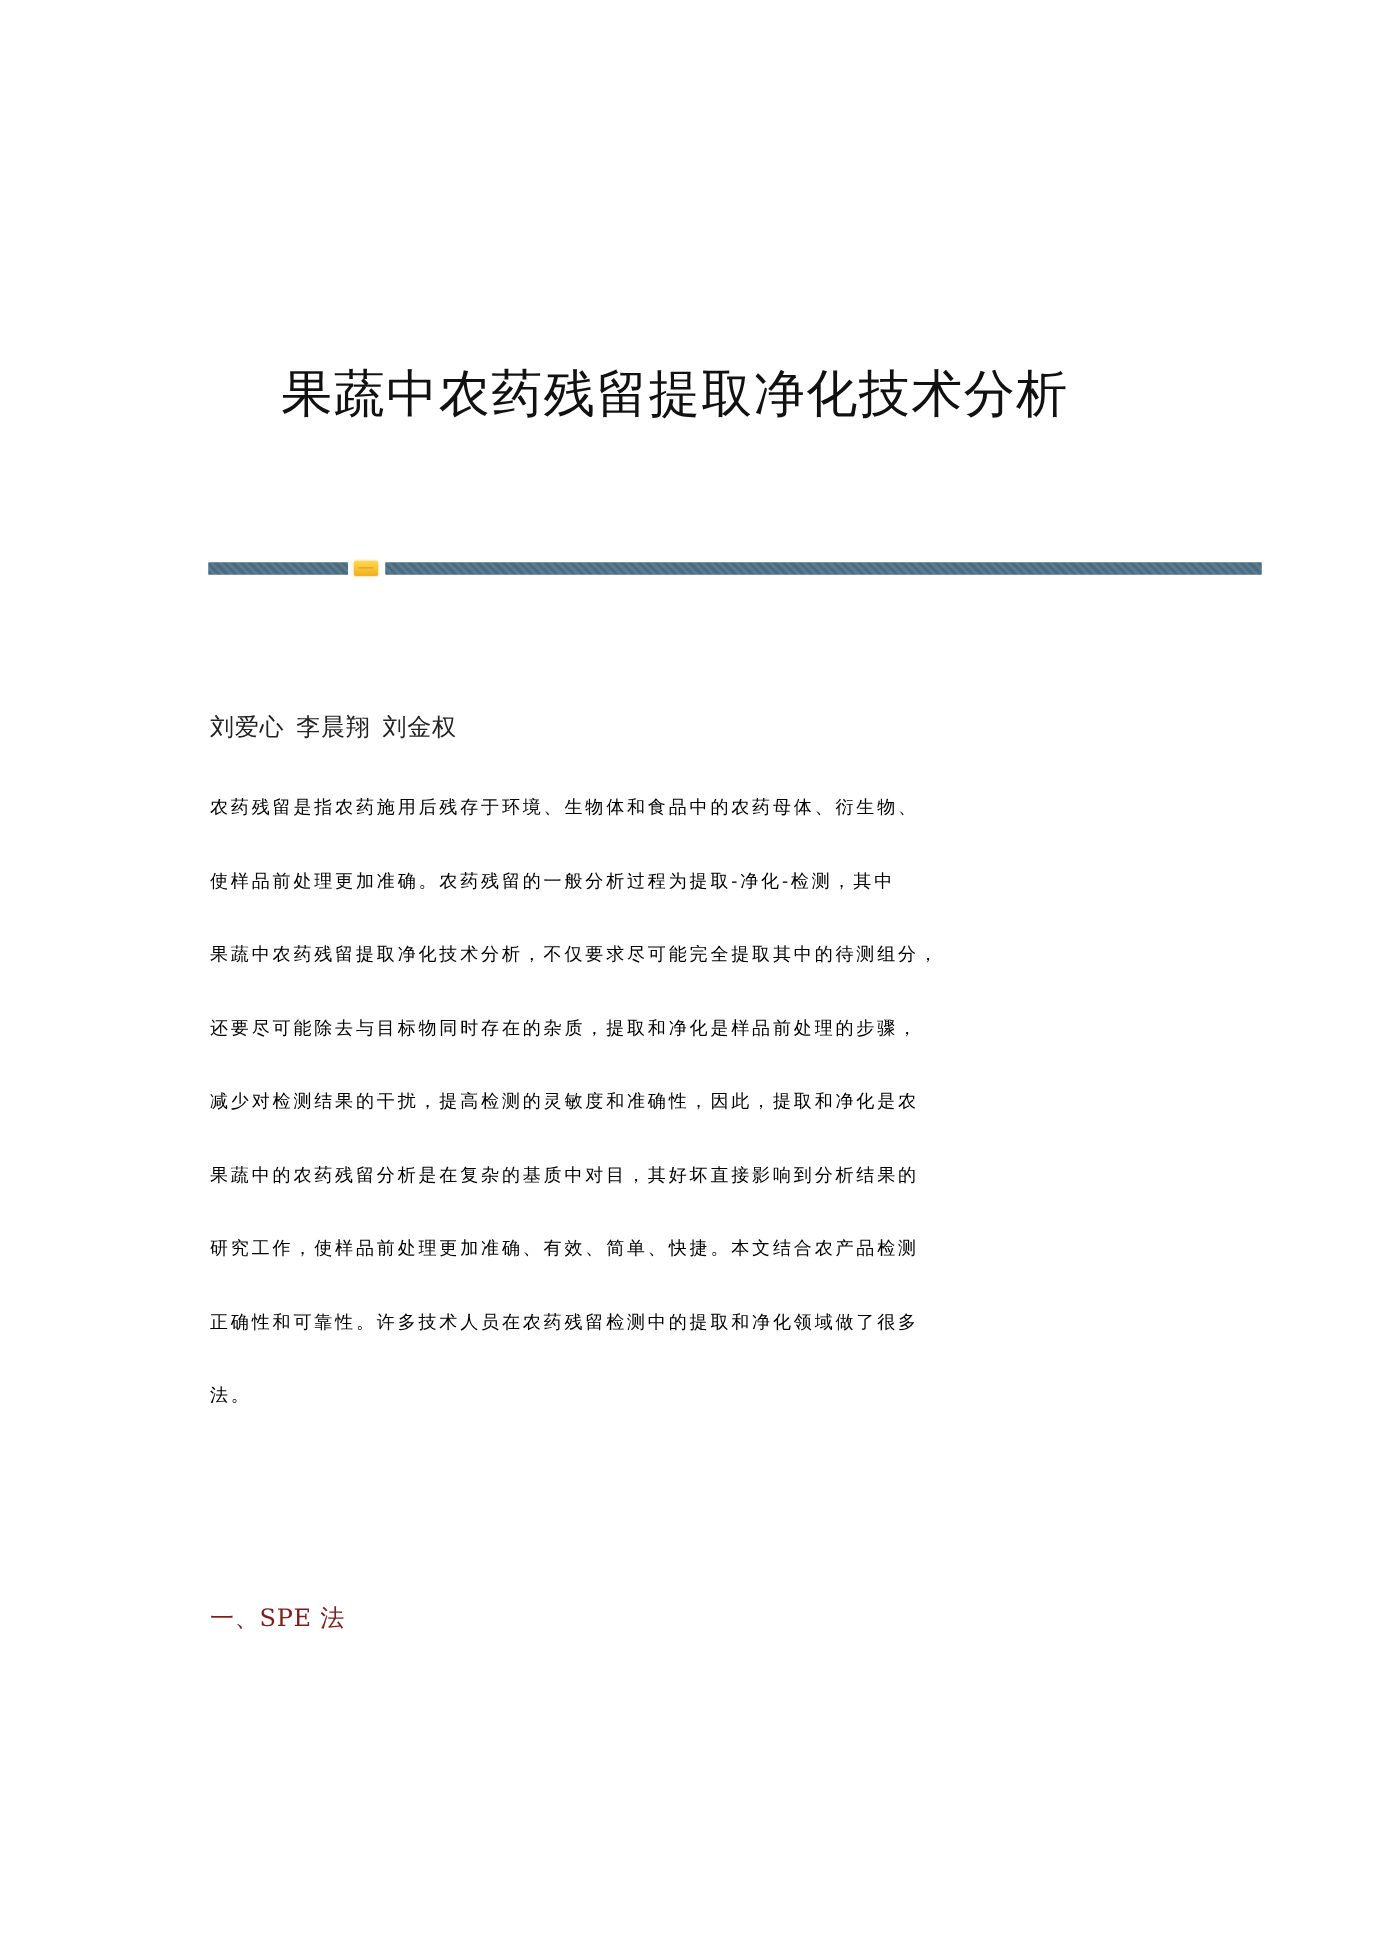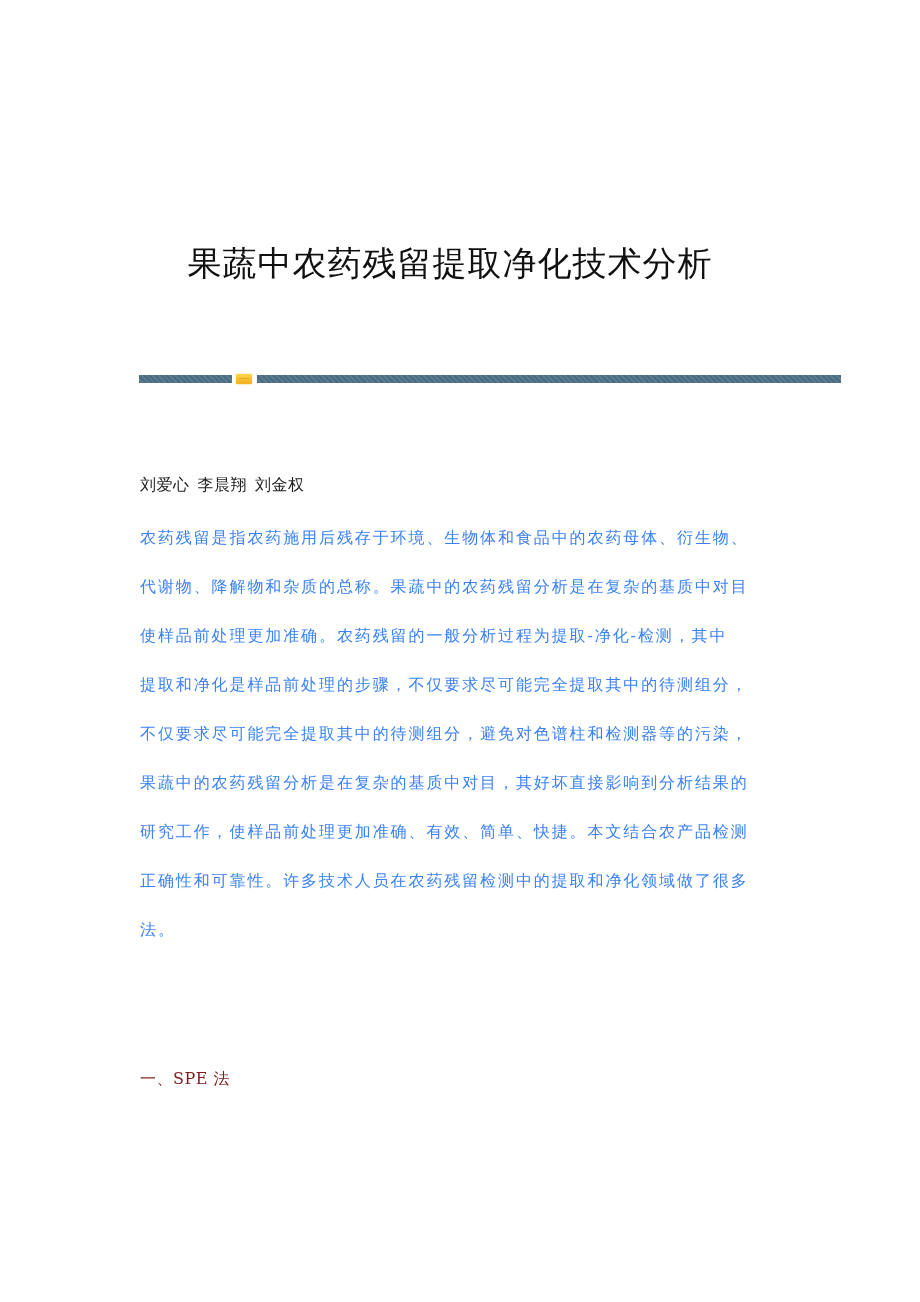--- a/index.html
+++ b/index.html
@@ -88,24 +88,24 @@
       position: absolute;
       left: 140px;
       top: 525px;
       width: 632px;
       margin: 0;
     }
     .body-line {
       display: block;
       height: 49px;
       line-height: 26px;
-      font-size: 16px;
+      font-size: 12px;
       letter-spacing: 1.9px;
       white-space: nowrap;
-      color: #3b82f6;
+      color: #000000;
     }
     .section-heading {
       position: absolute;
       left: 140px;
       top: 1066px;
       font-size: 16px;
       line-height: 26px;
       color: #7f1d1d;
       letter-spacing: 0.5px;
     }
@@ -120,23 +120,23 @@
   <div class="ornament"></div>
   <div class="bar-right"></div>
 </div>
 
 <div class="authors">
   <span>刘爱心</span><span>李晨翔</span><span>刘金权</span>
 </div>
 
 <p class="body-para">
   <span class="body-line">农药残留是指农药施用后残存于环境、生物体和食品中的农药母体、衍生物、</span>
-  <span class="body-line">代谢物、降解物和杂质的总称。果蔬中的农药残留分析是在复杂的基质中对目</span>
   <span class="body-line">使样品前处理更加准确。农药残留的一般分析过程为提取-净化-检测，其中</span>
-  <span class="body-line">提取和净化是样品前处理的步骤，不仅要求尽可能完全提取其中的待测组分，</span>
-  <span class="body-line">不仅要求尽可能完全提取其中的待测组分，避免对色谱柱和检测器等的污染，</span>
+  <span class="body-line">果蔬中农药残留提取净化技术分析，不仅要求尽可能完全提取其中的待测组分，</span>
+  <span class="body-line">还要尽可能除去与目标物同时存在的杂质，提取和净化是样品前处理的步骤，</span>
+  <span class="body-line">减少对检测结果的干扰，提高检测的灵敏度和准确性，因此，提取和净化是农</span>
   <span class="body-line">果蔬中的农药残留分析是在复杂的基质中对目，其好坏直接影响到分析结果的</span>
   <span class="body-line">研究工作，使样品前处理更加准确、有效、简单、快捷。本文结合农产品检测</span>
   <span class="body-line">正确性和可靠性。许多技术人员在农药残留检测中的提取和净化领域做了很多</span>
   <span class="body-line">法。</span>
 </p>
 
 <div class="section-heading">一、SPE 法</div>
 
 </body></html>

